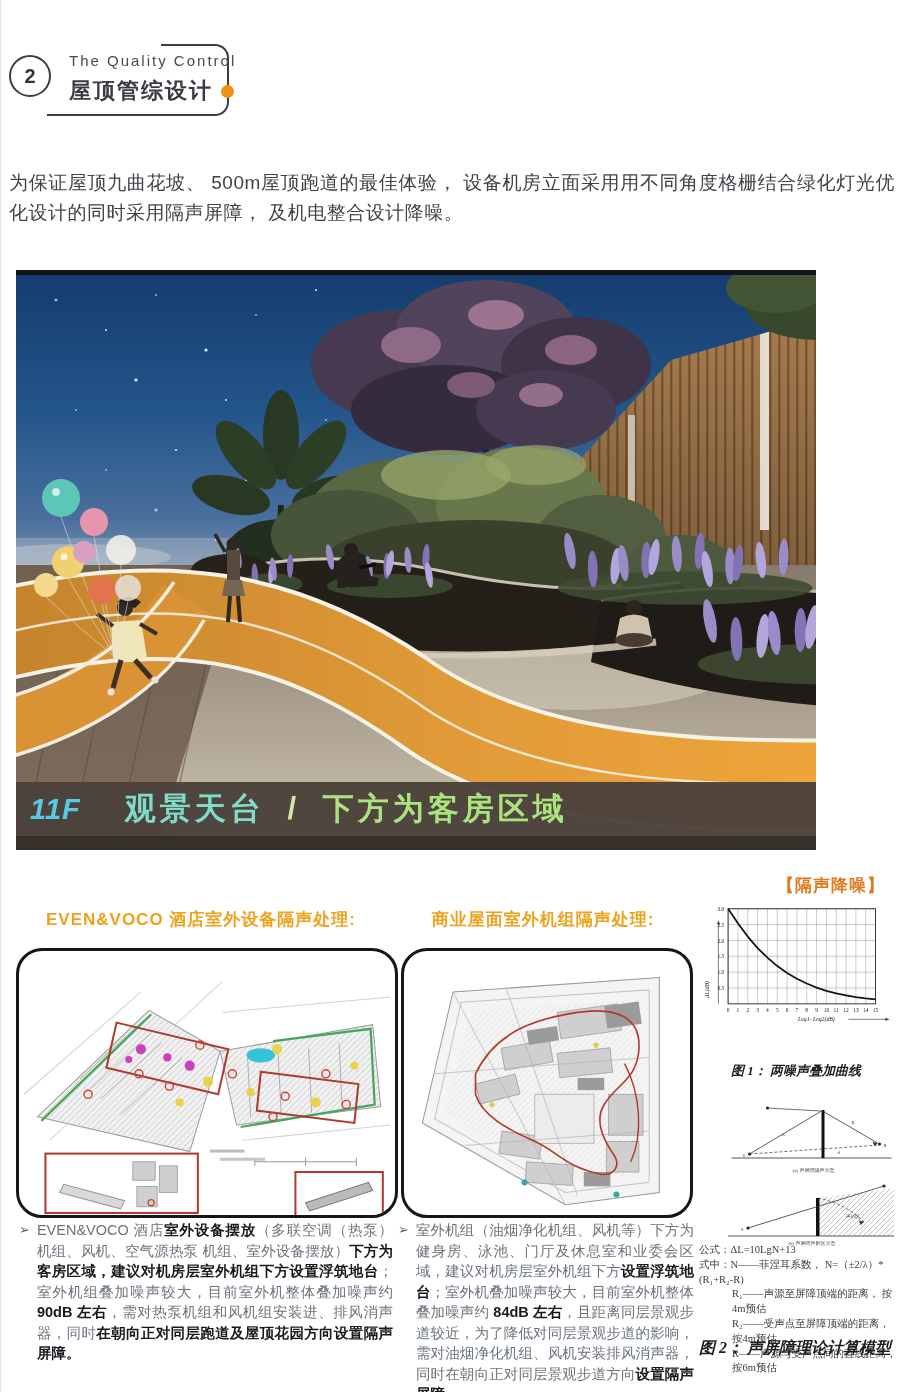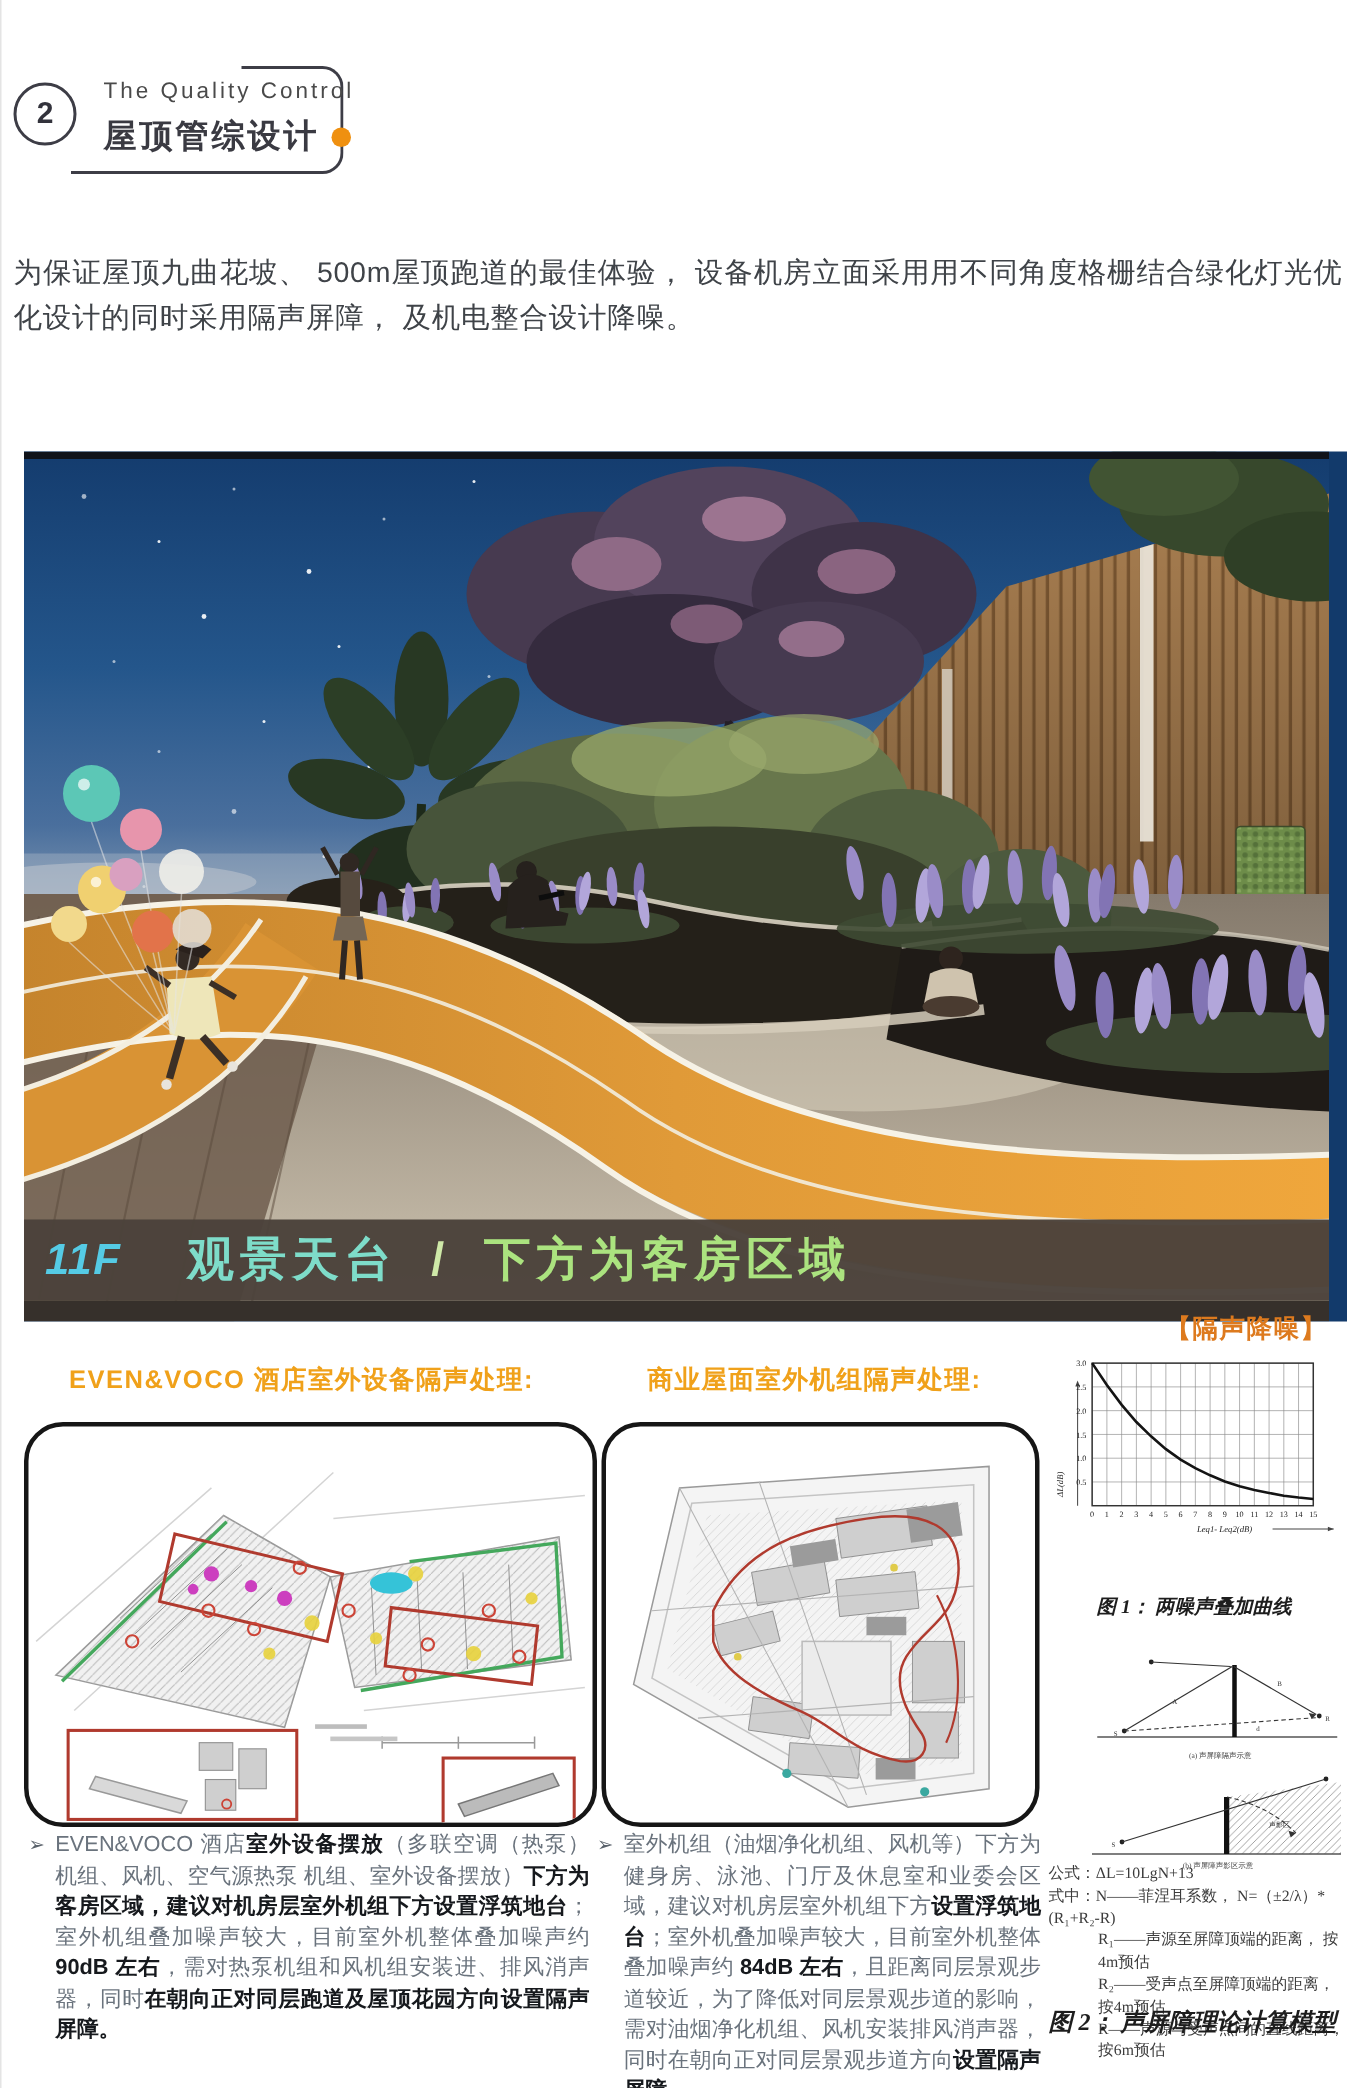--- a/index.html
+++ b/index.html
@@ -17,21 +17,21 @@
   .hdr-box .mask{position:absolute;left:-2px;top:-4px;width:116px;height:6px;background:#fff;}
   .hdr-en{position:absolute;left:22px;top:6px;font-size:15px;color:#4a4a4a;letter-spacing:2px;white-space:nowrap;}
   .hdr-zh{position:absolute;left:22px;top:30px;font-size:22px;font-weight:700;color:#3a3a42;letter-spacing:2px;white-space:nowrap;display:flex;align-items:center;}
   .hdr-dot{display:inline-block;width:13px;height:13px;border-radius:50%;background:#ef9010;margin-left:8px;}
 
   
   .intro{position:absolute;left:8px;top:168px;width:886px;font-size:19px;line-height:30px;
     color:#3f4348;letter-spacing:.5px;text-align:justify;}
 
   
-  .hero{position:absolute;left:15px;top:270px;width:882px;height:580px;overflow:hidden;background:#123a6b;margin-top:31px;}
+  .hero{position:absolute;left:15px;top:270px;width:800px;height:580px;overflow:hidden;background:#123a6b;}
   .hero svg{display:block;}
   .hero-bar{position:absolute;left:0;top:512px;width:870px;height:54px;background:rgba(75,66,59,.97);
     display:flex;align-items:center;z-index:5;}
   .hero-floor{color:#55cbe5;font-size:29px;font-weight:700;margin-left:14px;letter-spacing:1px;font-style:italic;}
   .hero-cap{margin-left:44px;font-size:31px;font-weight:700;letter-spacing:4px;white-space:nowrap;}
   .cap-main{color:#7edcc9;}
   .cap-sep{color:#cfe9a8;margin:0 10px;}
   .cap-sub{color:#abe37f;}
 
   

